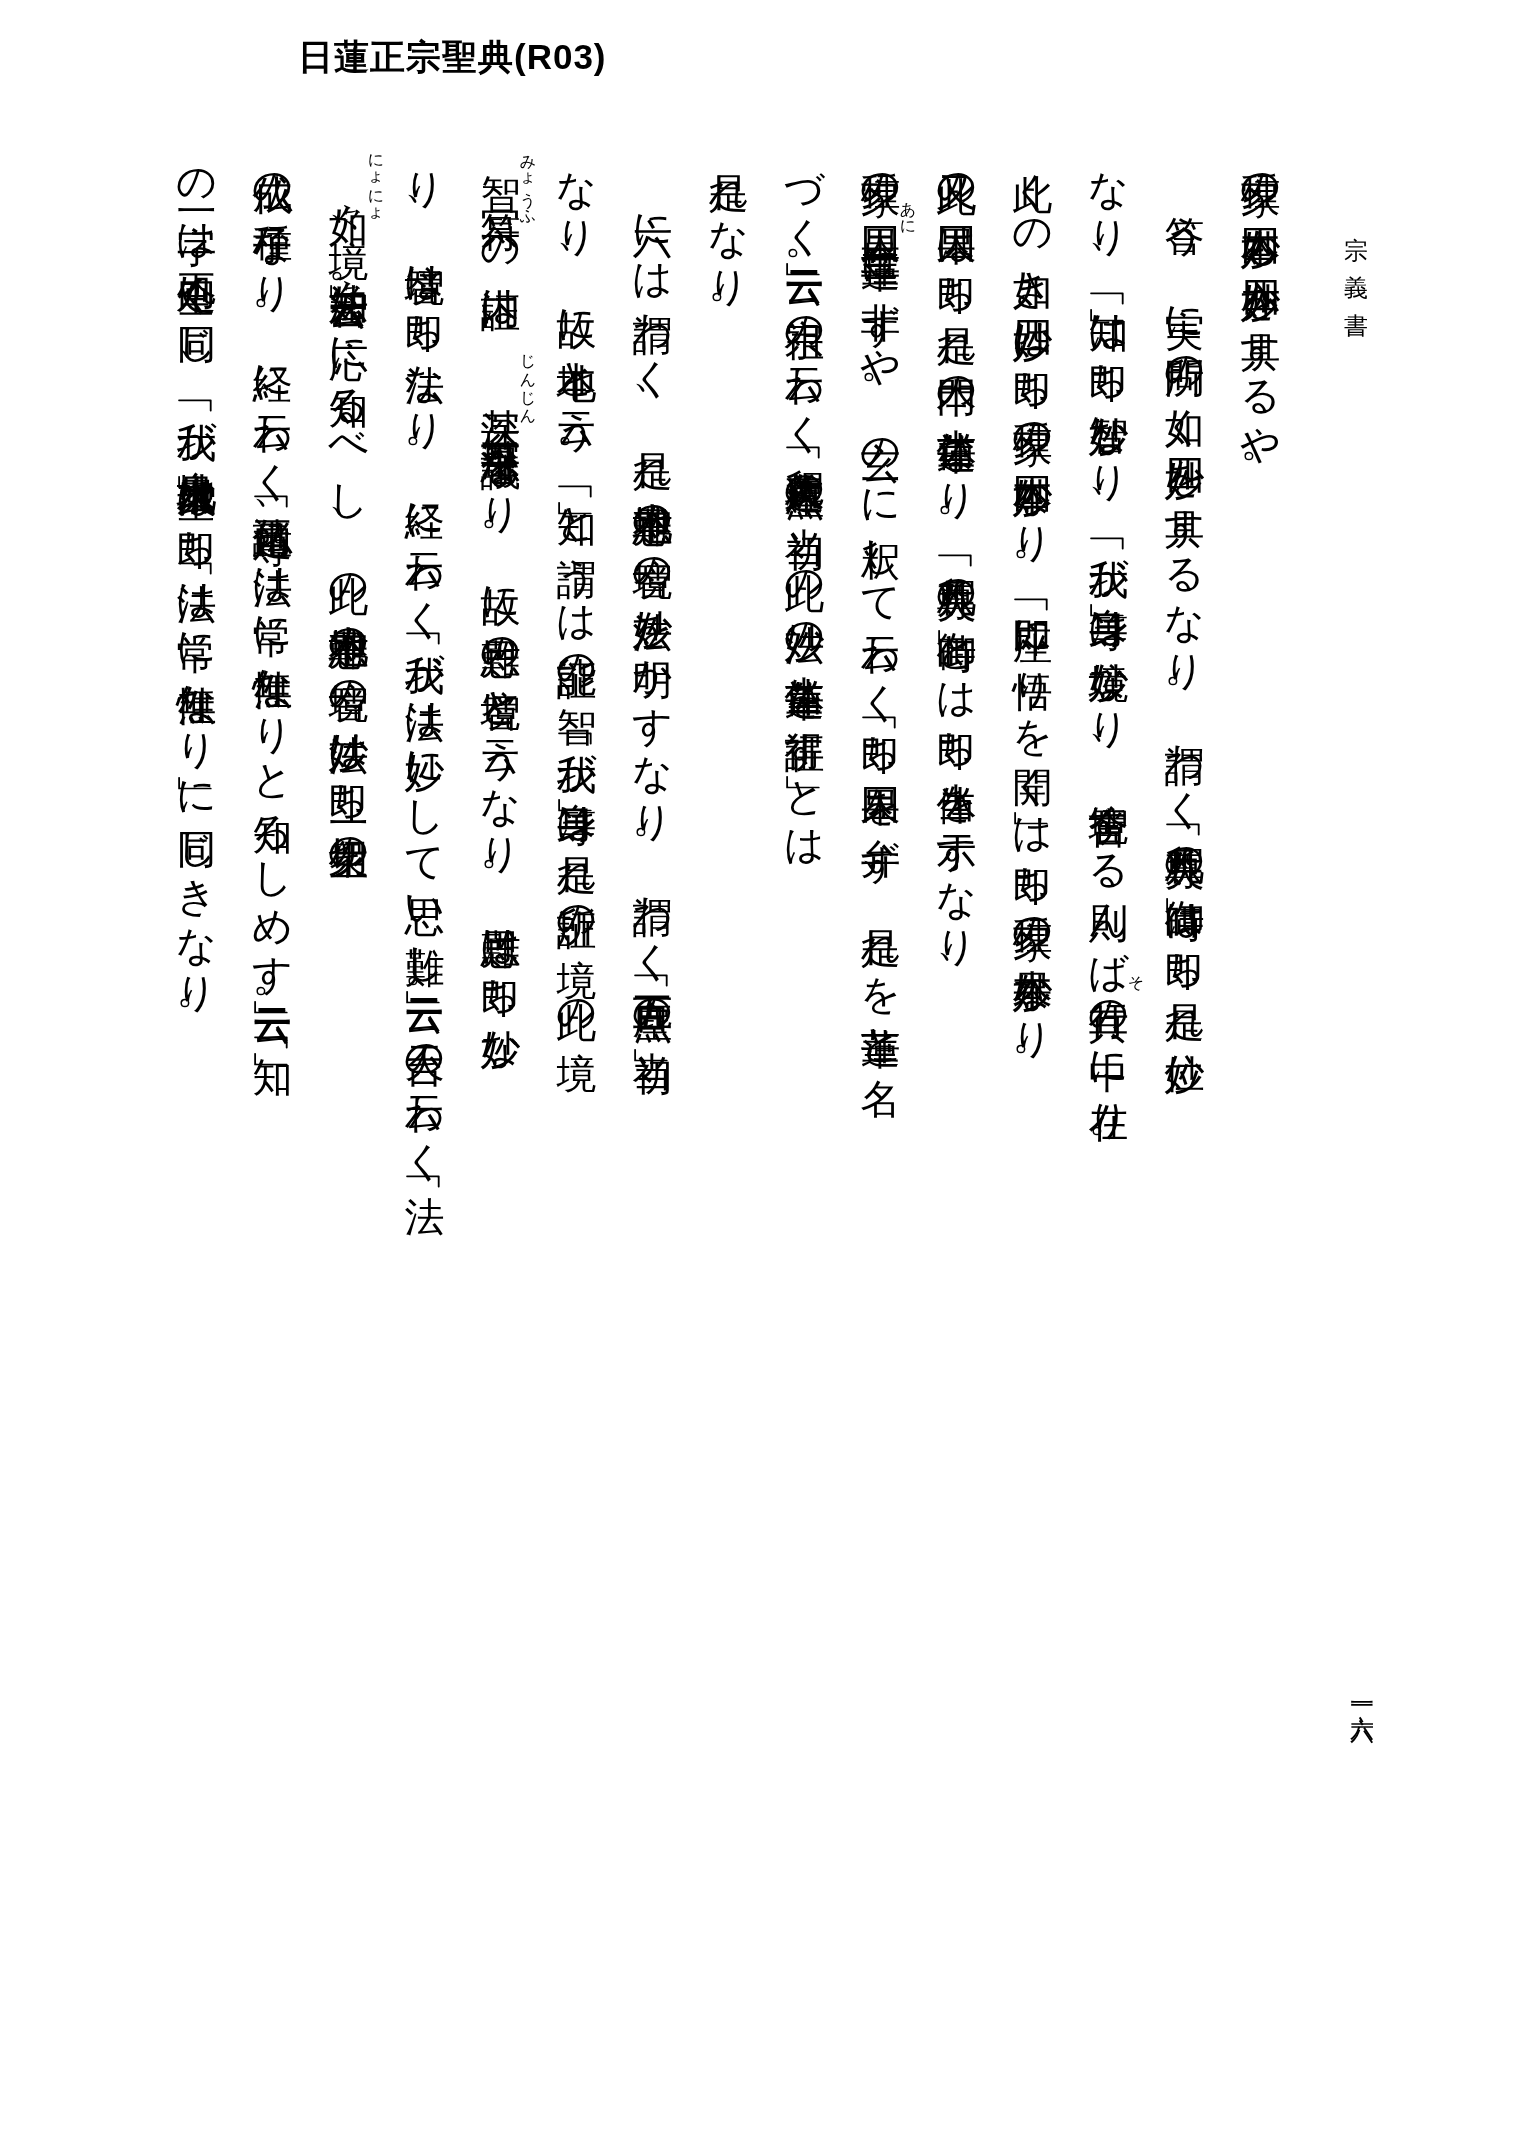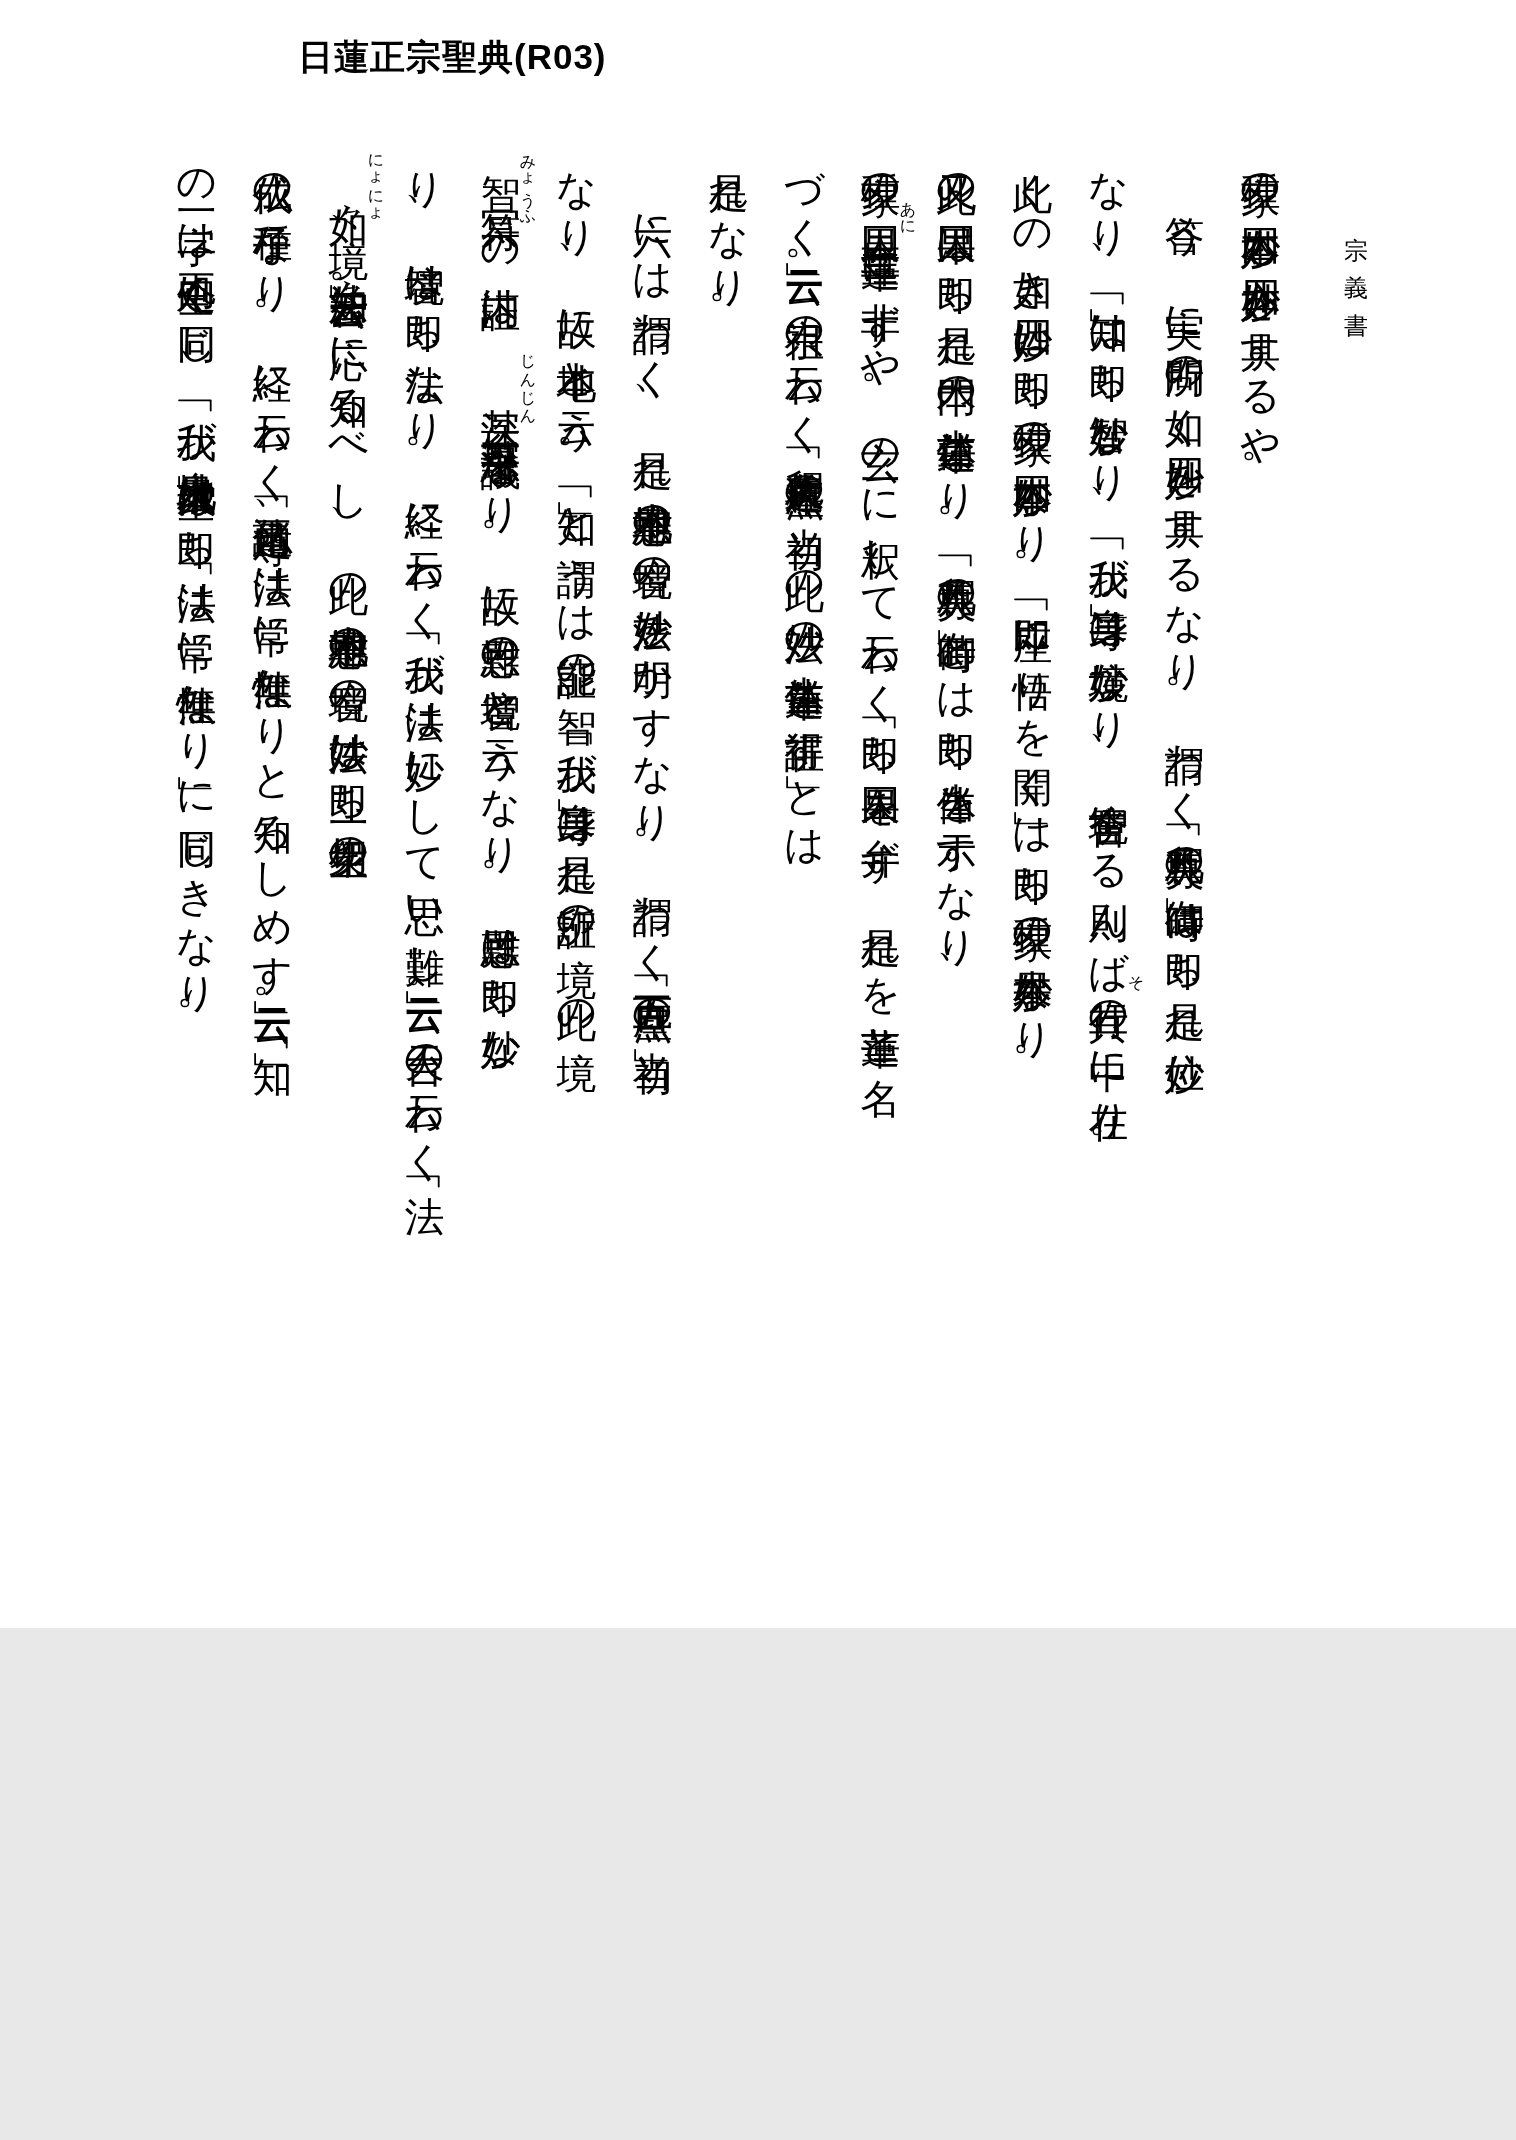--- a/index.html
+++ b/index.html
@@ -1,19 +1,19 @@
 <!DOCTYPE html>
 <html lang="ja"><head>
 <meta charset="utf-8">
 <style>
   html, body { margin: 0; padding: 0; background: #e8e8e8; }
   .page {
     position: relative;
     width: 1516px;
-    height: 1628px;
+    height: 2140px;
     background: #ffffff;
     color: #000000;
     font-family: "Liberation Serif", "DejaVu Serif", serif;
     overflow: hidden;
   }
   .header-title {
     position: absolute;
     left: 298px;
     top: 34px;
     font-family: "Liberation Sans", "DejaVu Sans", sans-serif;

